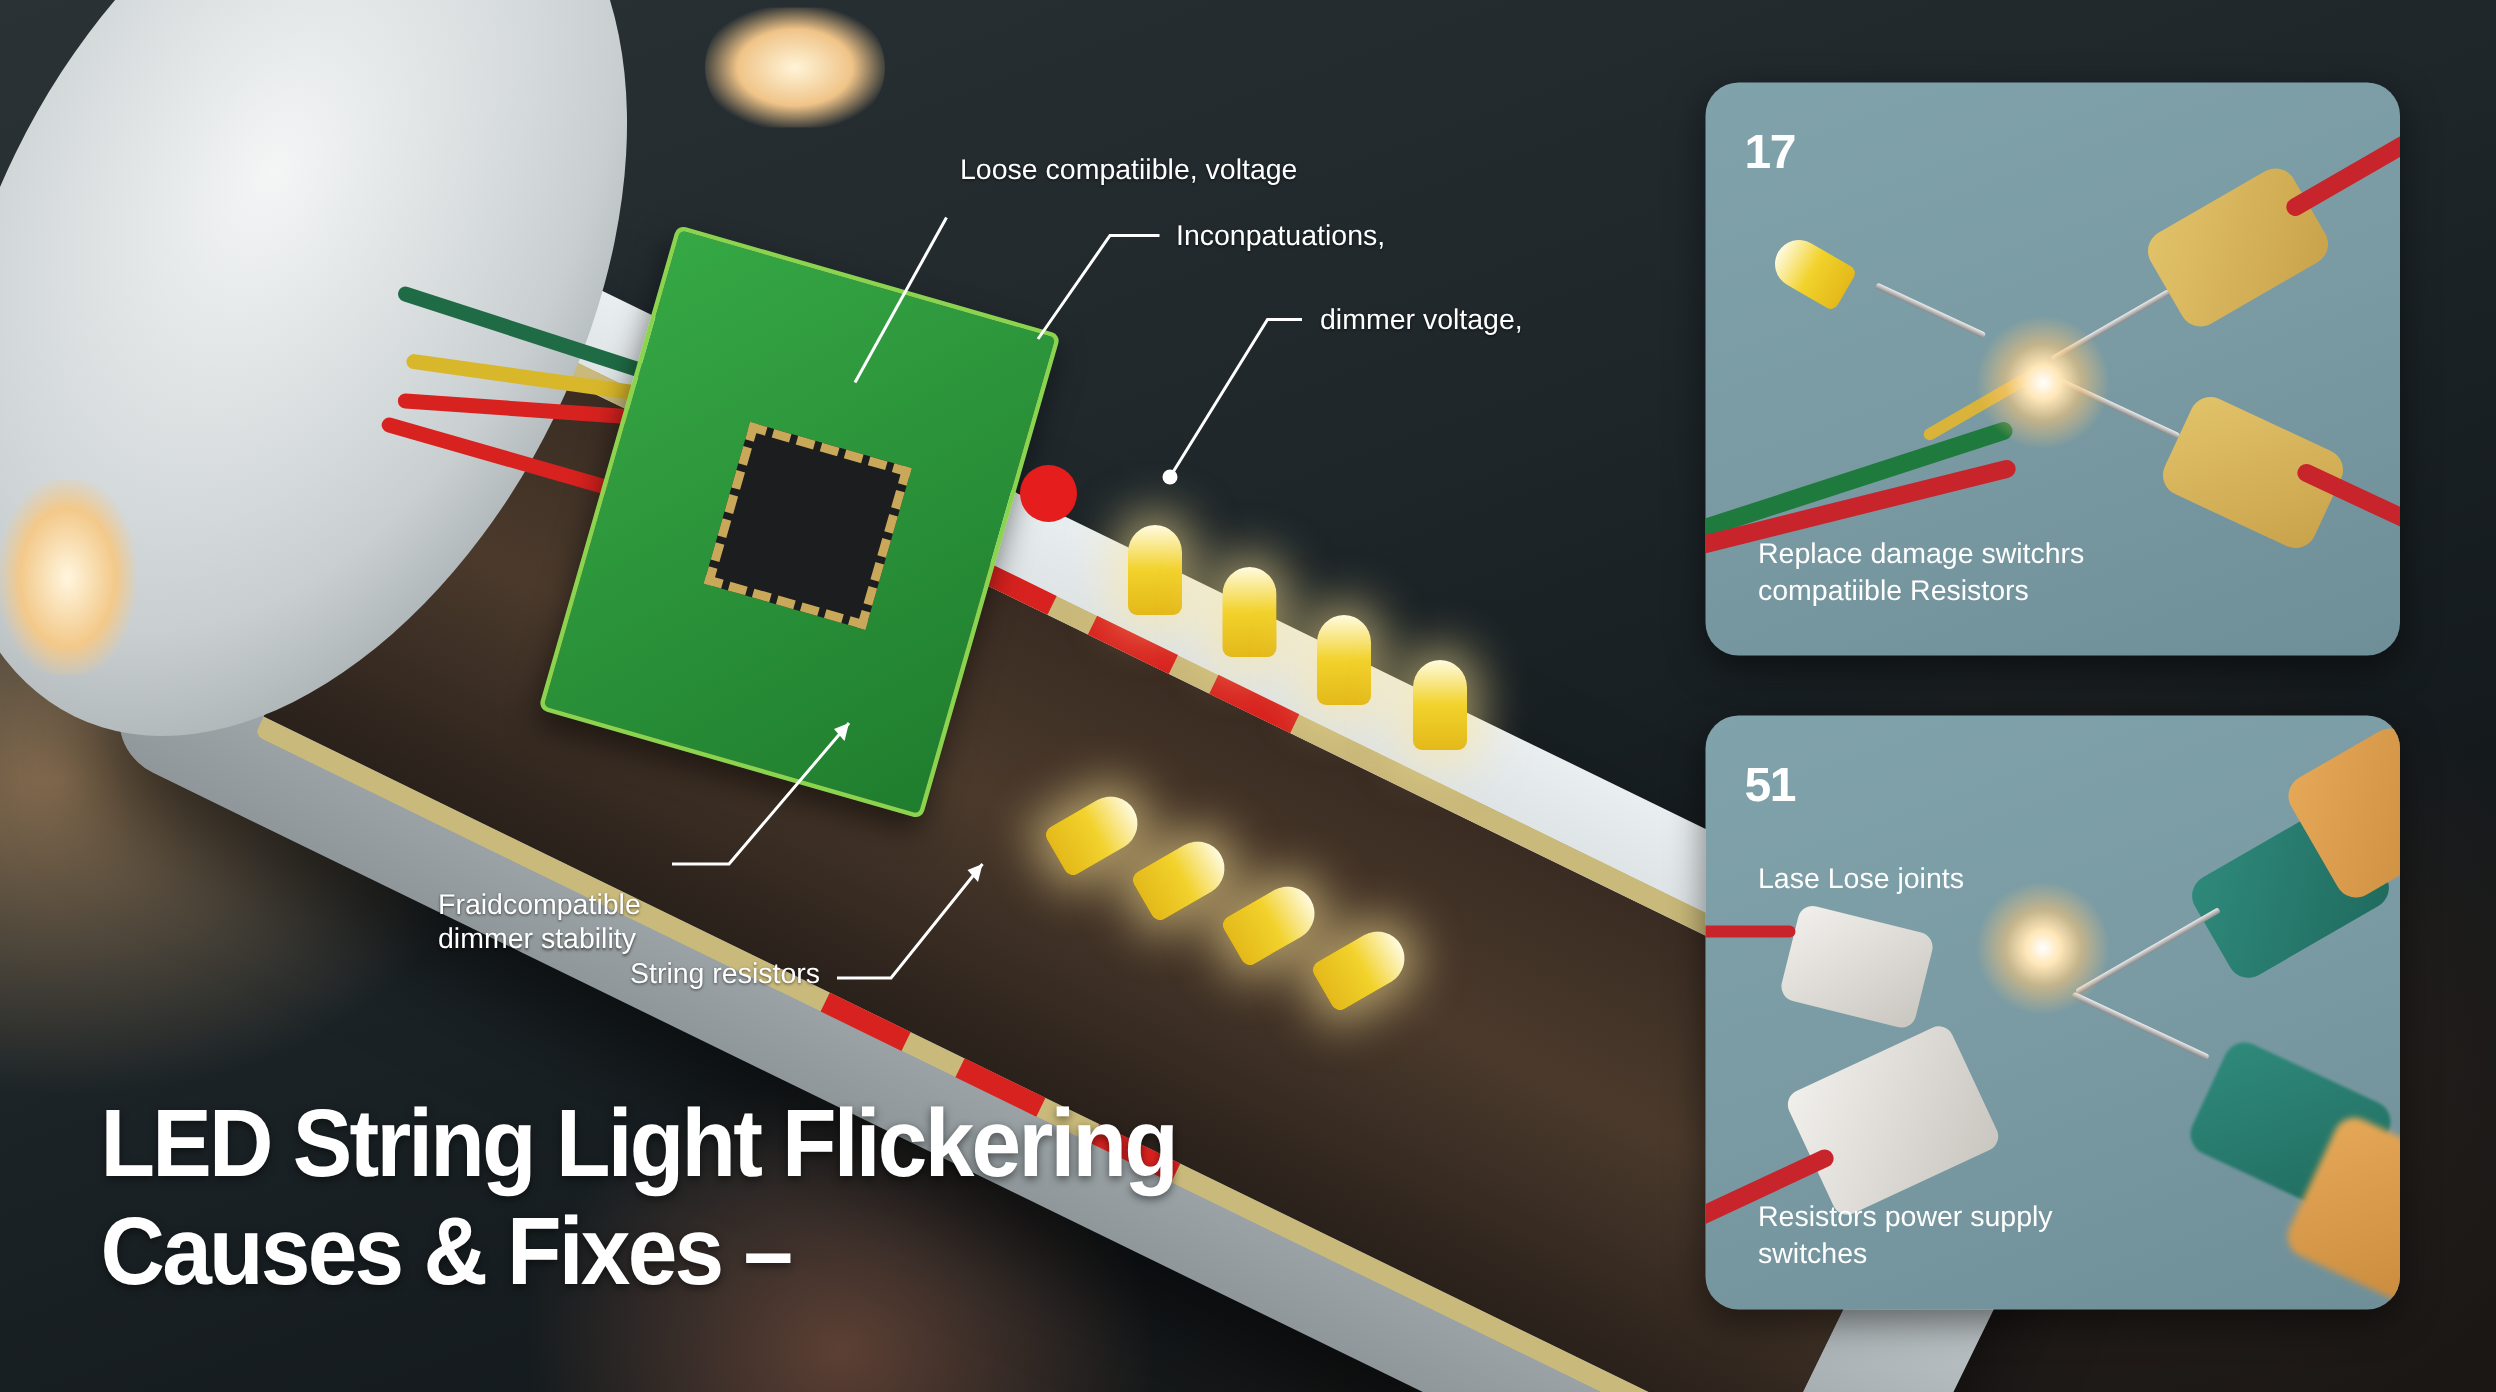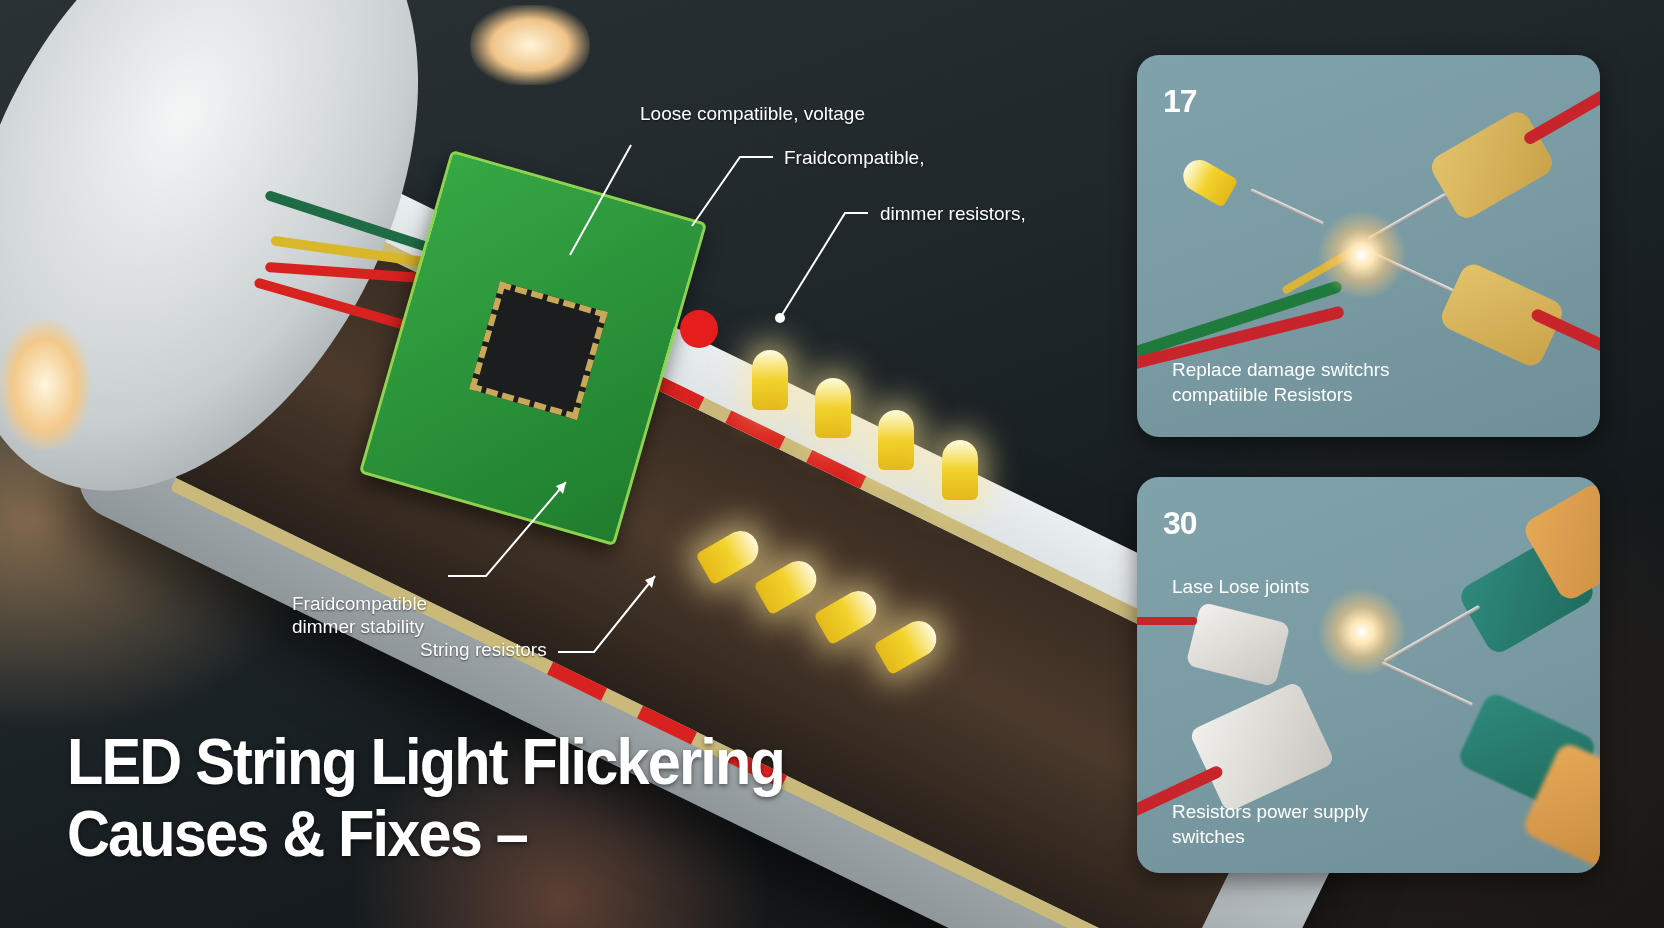--- a/index.html
+++ b/index.html
@@ -113,22 +113,22 @@
   </g>
   <g fill="#ffffff">
     <circle cx="780" cy="318" r="5"></circle>
     <polygon points="566,482 556,486 563,494"></polygon>
     <polygon points="655,576 645,580 652,588"></polygon>
     <polygon points="1360,632 1352,622 1366,622"></polygon>
   </g>
 </svg>
 
 <div class="callout" style="left:640px;top:102px">Loose compatiible, voltage</div>
-<div class="callout" style="left:784px;top:146px">Fraidcompatible,</div>
-<div class="callout" style="left:880px;top:202px">dimmer resistors,</div>
+<div class="callout" style="left:784px;top:146px">Inconpatuations,</div>
+<div class="callout" style="left:880px;top:202px">dimmer voltage,</div>
 <div class="callout" style="left:292px;top:592px">
   <div>Fraidcompatible</div>
   <div>dimmer stability</div>
 </div>
 <div class="callout" style="left:420px;top:638px">String resistors</div>
 
 <div class="title">
   <div>LED String Light Flickering</div>
   <div>Causes &amp; Fixes –</div>
 </div>
@@ -145,21 +145,21 @@
   <div class="pin" style="left:110px;top:150px;width:80px;transform:rotate(25deg)"></div>
   <div class="pwire" style="left:-20px;top:260px;width:230px;background:#1f7a3d;transform:rotate(-18deg)"></div>
   <div class="pwire" style="left:-20px;top:278px;width:230px;background:#c8242b;transform:rotate(-14deg)"></div>
   <div class="pwire" style="left:140px;top:210px;width:90px;height:8px;background:#d9b33a;transform:rotate(-30deg)"></div>
   <div class="spark" style="left:180px;top:155px"></div>
   <div class="panel-text" style="top:302px">Replace damage switchrs</div>
   <div class="panel-text" style="top:327px">compatiible Resistors</div>
 </div>
 
 <div class="panel panel2">
-  <div class="panel-num">30</div>
+  <div class="panel-num">51</div>
   <div class="ferrule" style="left:330px;top:80px;width:120px;height:75px;background:linear-gradient(135deg,#2f8a7c,#1f6b5e);transform:rotate(-30deg)"></div>
   <div class="ferrule" style="left:400px;top:20px;width:90px;height:90px;background:linear-gradient(135deg,#e6a958,#c98a3c);transform:rotate(-30deg)"></div>
   <div class="ferrule" style="left:330px;top:235px;width:120px;height:80px;background:linear-gradient(135deg,#2f8a7c,#1f6b5e);transform:rotate(25deg);filter:blur(1px)"></div>
   <div class="ferrule" style="left:400px;top:280px;width:100px;height:100px;background:linear-gradient(135deg,#e6a958,#c98a3c);transform:rotate(25deg);filter:blur(2px)"></div>
   <div class="pin" style="left:240px;top:155px;width:110px;transform:rotate(-30deg)"></div>
   <div class="pin" style="left:240px;top:205px;width:100px;transform:rotate(25deg)"></div>
   <div class="connector" style="left:55px;top:135px;width:92px;height:65px;transform:rotate(14deg)"></div>
   <div class="connector" style="left:65px;top:225px;width:120px;height:90px;transform:rotate(-25deg)"></div>
   <div class="pwire" style="left:-10px;top:140px;width:70px;height:8px;background:#c8242b"></div>
   <div class="pwire" style="left:-20px;top:310px;width:110px;background:#c8242b;transform:rotate(-25deg)"></div>

